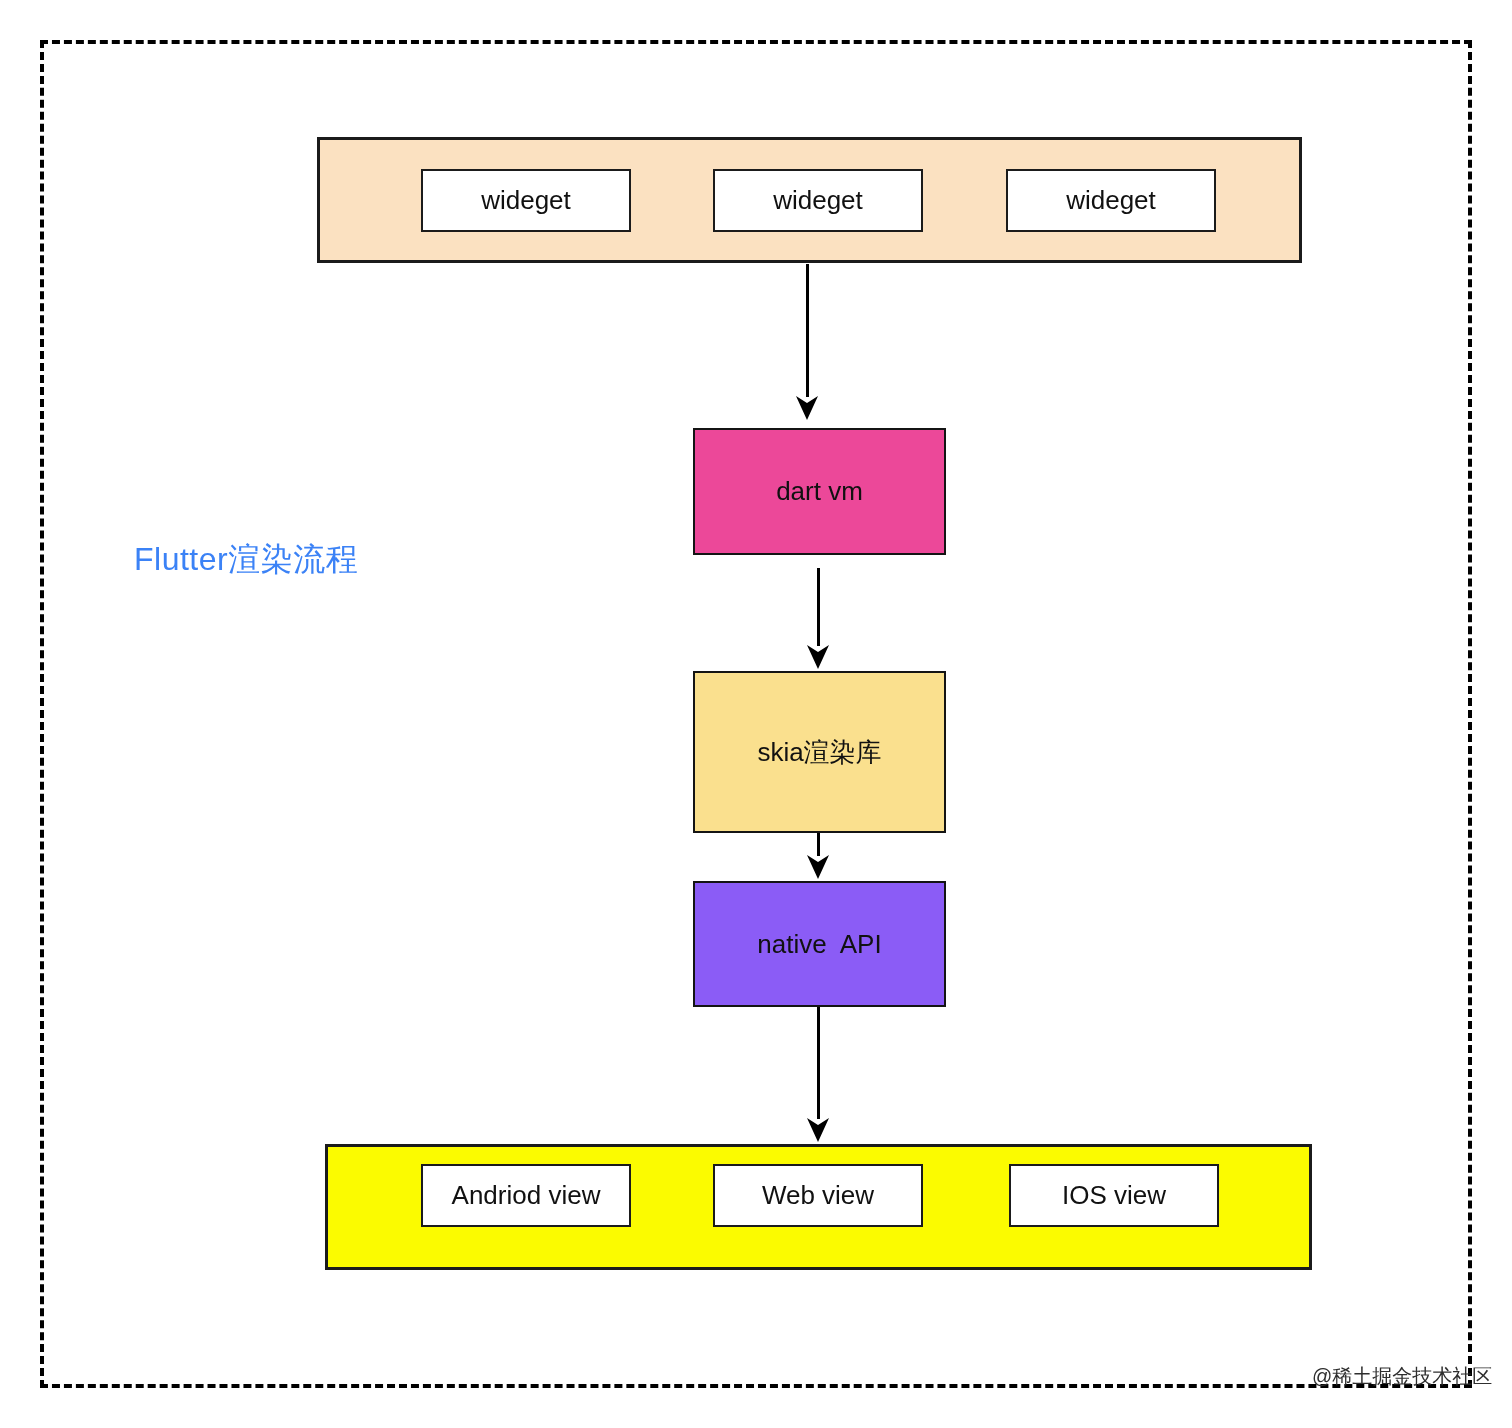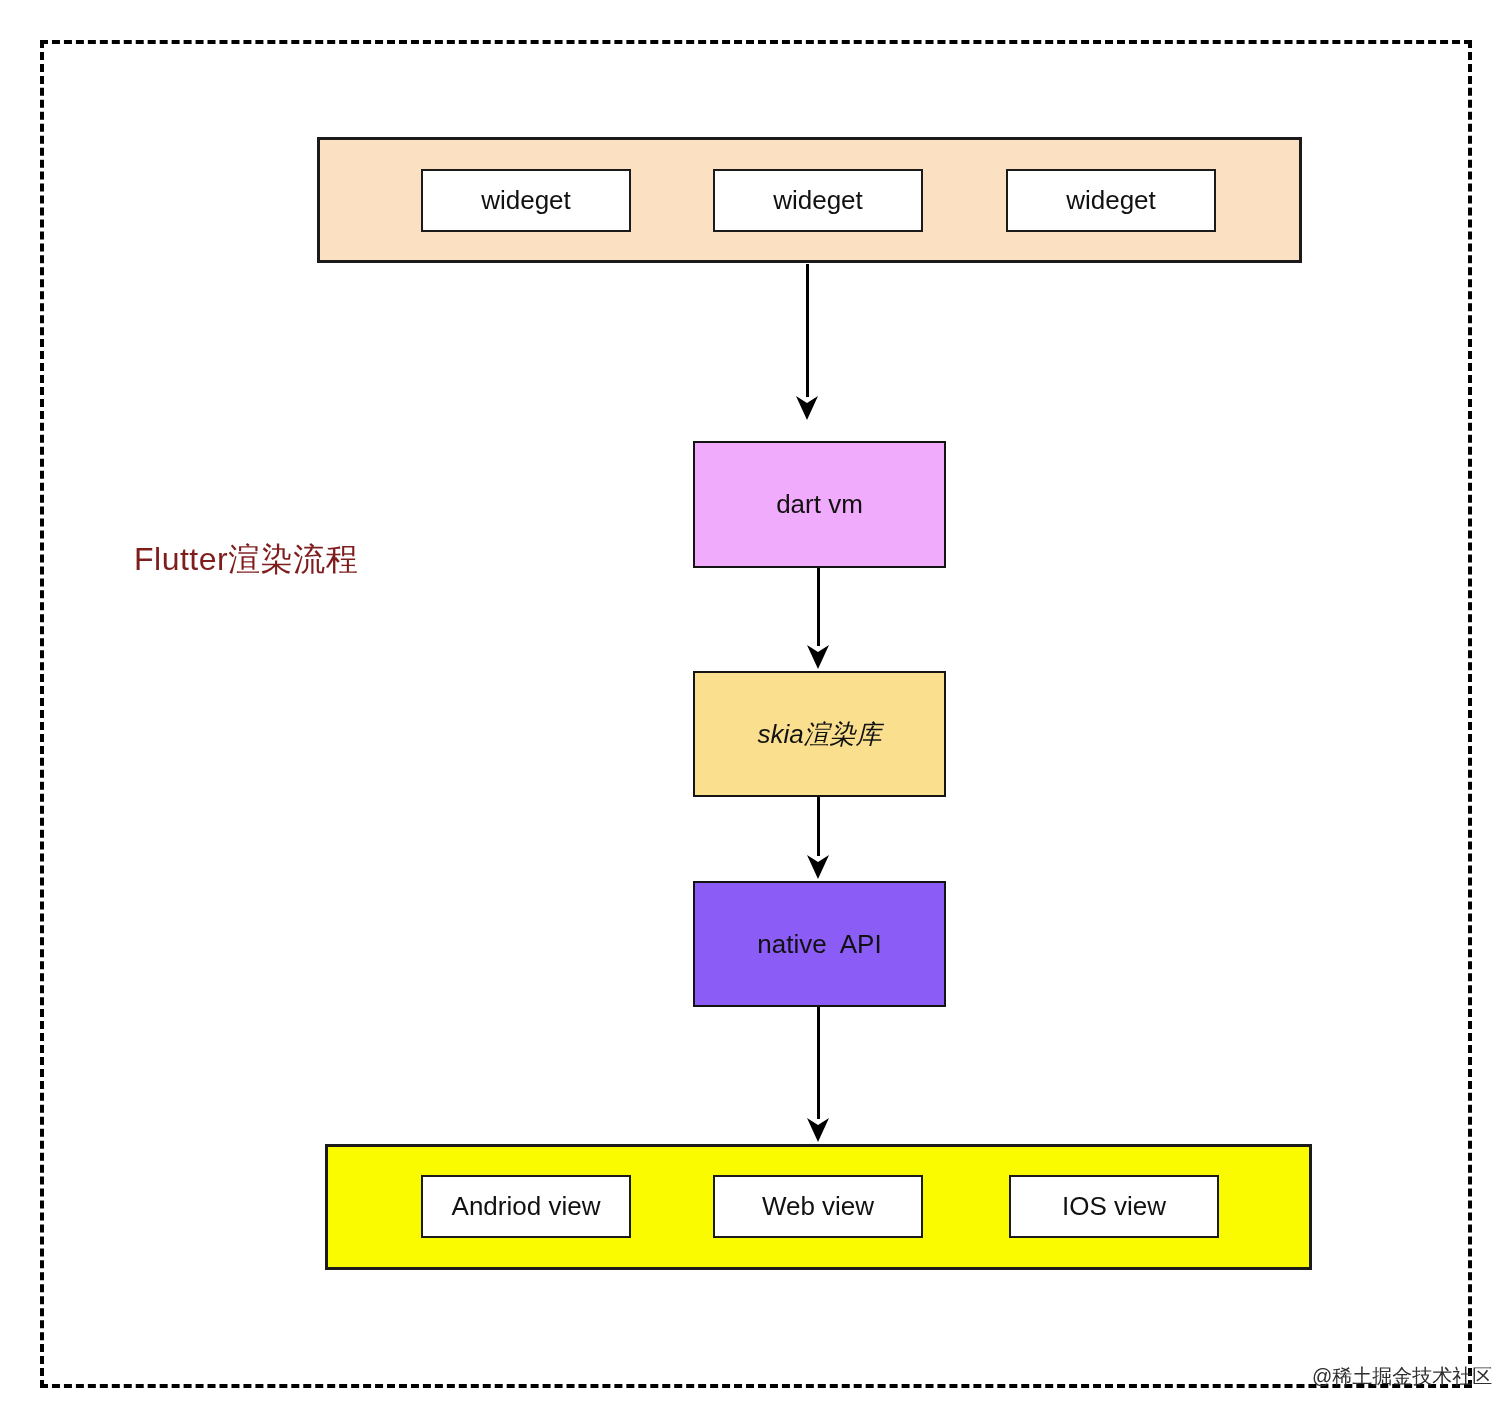--- a/index.html
+++ b/index.html
@@ -19,21 +19,21 @@
     width: 1432px; height: 1348px;
     border: 4px dashed #000;
     background: #fff;
   }
 
   .title {
     position: absolute;
     left: 134px; top: 538px;
     font-size: 32px;
     letter-spacing: 0.5px;
-    color: #7f1d1d;
+    color: #3b82f6;
     white-space: nowrap;
   }
 
   .bar {
     position: absolute;
     border: 3px solid #1b1b1b;
     text-align: center;
   }
   .bar-top    { left: 317px; top: 137px;  width: 985px; height: 126px; background: #fbe1c1; }
   .bar-bottom { left: 325px; top: 1144px; width: 987px; height: 126px; background: #fbfb00; }
@@ -41,38 +41,38 @@
   .white-box {
     position: absolute;
     width: 210px; height: 63px;
     background: #ffffff;
     border: 2px solid #1b1b1b;
     display: flex; align-items: center; justify-content: center;
     font-size: 26px;
     white-space: pre;
   }
   .bar-top .white-box    { top: 29px; }
-  .bar-bottom .white-box { top: 28px; }
+  .bar-bottom .white-box { top: 17px; }
   .bar-top .white-box:nth-of-type(1)    { left: 101px; }
   .bar-top .white-box:nth-of-type(2)    { left: 393px; }
   .bar-top .white-box:nth-of-type(3)    { left: 686px; }
   .bar-bottom .white-box:nth-of-type(1) { left: 93px;  }
   .bar-bottom .white-box:nth-of-type(2) { left: 385px; }
   .bar-bottom .white-box:nth-of-type(3) { left: 681px; }
 
   .node {
     position: absolute;
     left: 693px; width: 253px; height: 127px;
     border: 2.5px solid #141414;
     display: flex; align-items: center; justify-content: center;
     font-size: 26px;
     white-space: pre;
   }
-  .node-dart   { top: 441px; background: #f0abfc; }
-  .node-skia   { top: 671px; height: 126px; background: #fae08e; font-style: italic; }
+  .node-dart   { top: 428px; background: #ec4899; }
+  .node-skia   { top: 671px; height: 162px; background: #fae08e; }
   .node-native { top: 881px; height: 126px; background: #8b5cf6; }
 
   .arrow {
     position: absolute;
     width: 22px;
     display: flex; flex-direction: column; align-items: center;
   }
   .arrow-line { flex: 1 1 auto; width: 3px; background: #000; }
   .arrow-head { flex: 0 0 auto; width: 22px; height: 24px; margin-top: -1px; display: block; }
   .arrow-head polygon { fill: #000; }

